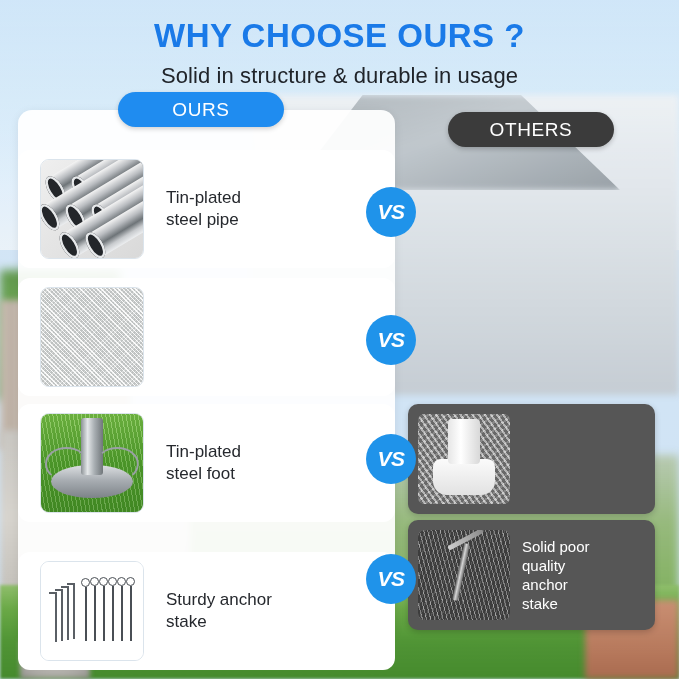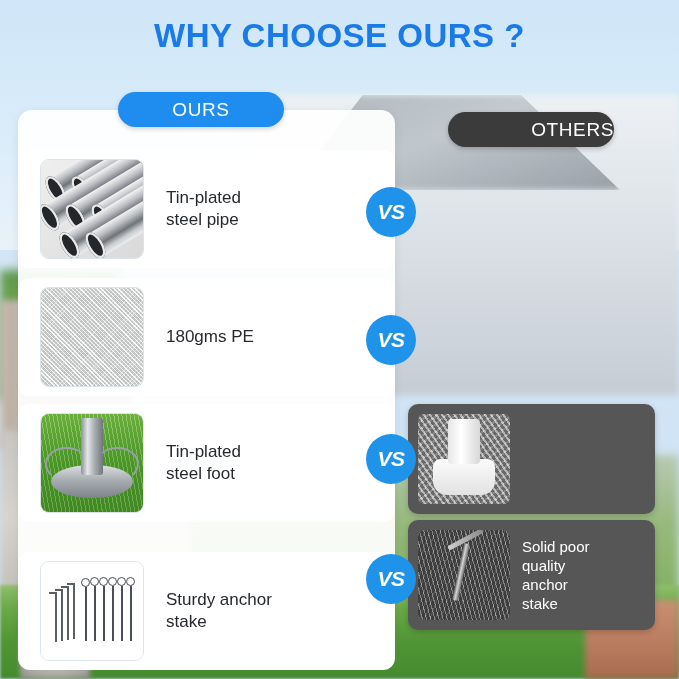--- a/index.html
+++ b/index.html
@@ -85,21 +85,21 @@
   .badge-ours {
     position: absolute; left: 118px; top: 92px; width: 166px; height: 35px;
     background: #1f8cf0; border-radius: 18px;
     display: flex; align-items: center; justify-content: center;
     color: #fff; font-size: 19px; letter-spacing: .6px;
     box-shadow: 0 2px 5px rgba(0,0,0,.18);
   }
   .badge-others {
     position: absolute; left: 448px; top: 112px; width: 166px; height: 35px;
     background: #3b3b3b; border-radius: 18px;
-    display: flex; align-items: center; justify-content: flex-end;
+    display: flex; align-items: center; justify-content: center;
     color: #fff; font-size: 19px; letter-spacing: .6px;
     box-shadow: 0 2px 5px rgba(0,0,0,.22);
   }
 
   
   .panel-ours {
     position: absolute; left: 18px; top: 110px; width: 377px; height: 530px;
     background: rgba(255,255,255,.93); border-radius: 14px;
     box-shadow: 0 2px 10px rgba(0,0,0,.08);
   }
@@ -263,20 +263,21 @@
     <div class="bg-grass-mid"></div>
     <div class="bg-patio"></div>
     <div class="bg-grass"></div>
     <div class="bg-mulch"></div>
     <div class="bg-rock"></div>
     <div class="bg-veil"></div>
   </div>
 
   <div class="header">
     <div class="title">WHY CHOOSE OURS ?</div>
+    <div class="subtitle">Solid in structure &amp; durable in usage</div>
   </div>
 
   <div class="panel-ours"></div>
 
   <div class="badge-ours">
     <span>OURS</span>
   </div>
   <div class="badge-others">
     <span>OTHERS</span>
   </div>
@@ -299,21 +300,20 @@
 
   <div class="vs" style="top:187px">
     <span>VS</span>
   </div>
 
 
   <div class="row-ours" style="top:278px">
     <div class="thumb-ours">
       <div class="art fabric"></div>
     </div>
-    <div class="label-ours" style="white-space:pre-line">180gms PE</div>
   </div>
 
   <div class="vs" style="top:315px">
     <span>VS</span>
   </div>
 
 
   <div class="row-ours" style="top:404px">
     <div class="thumb-ours">
       <div class="art grassbg">

